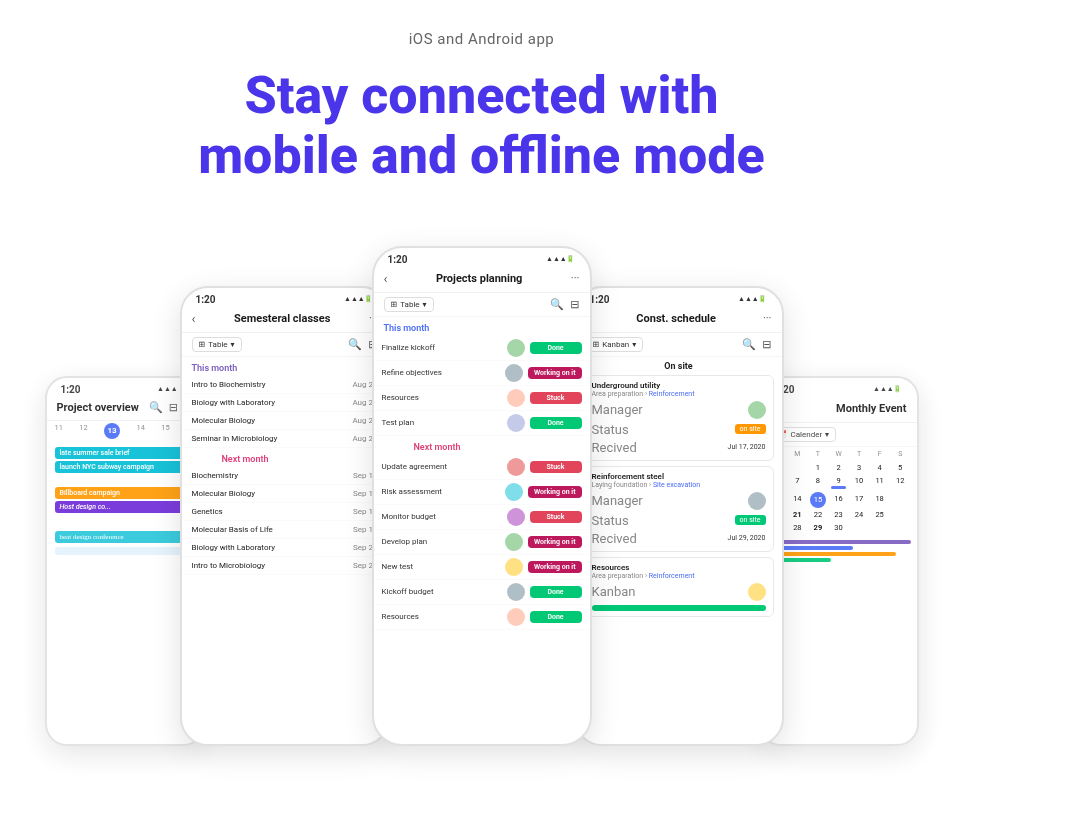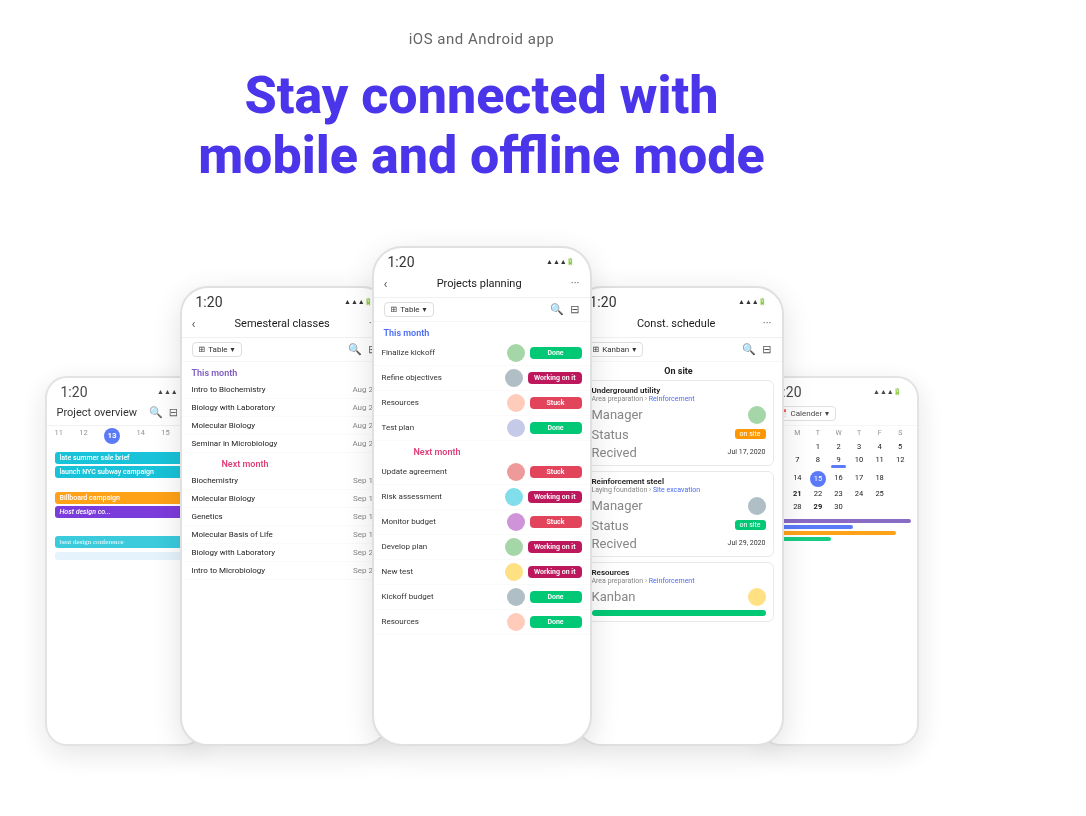--- a/index.html
+++ b/index.html
@@ -73,35 +73,35 @@
     
     .status-bar {
       display: flex;
       justify-content: space-between;
       align-items: center;
       padding: 6px 14px 2px;
       font-size: 8px;
       color: #333;
     }
 
-    .status-bar .time { font-weight: 400; font-size: 14px; }
+    .status-bar .time { font-weight: 700; font-size: 10px; }
     .status-icons { display: flex; gap: 2px; align-items: center; }
 
     
     .phone-header {
       display: flex;
       align-items: center;
       justify-content: space-between;
       padding: 4px 10px 6px;
       border-bottom: 1px solid #f0f0f0;
     }
 
     .phone-title {
       font-size: 11px;
-      font-weight: 400;
+      font-weight: 700;
       color: #1a1a1a;
     }
 
     .phone-header-icons { display: flex; gap: 6px; align-items: center; }
     .header-icon { font-size: 11px; color: #555; cursor: pointer; }
     .back-icon { font-size: 13px; color: #555; }
 
     
     .toolbar-row {
       display: flex;
@@ -618,20 +618,24 @@
       </div>
     </div>
 
     <div class="phone phone-side phone-outer-right" style="height:370px;overflow:hidden;">
       <div class="status-bar">
         <span class="time">1:20</span>
         <div class="status-icons">
           <span style="font-size:7px;">▲▲▲🔋</span>
         </div>
       </div>
+      <div class="phone-header">
+        <span class="back-icon">‹</span>
+        <span class="phone-title">Monthly Event</span>
+      </div>
       <div class="toolbar-row">
         <div class="view-selector">
           <span style="font-size:8px;">📅</span>
           <span>Calender</span>
           <span>▾</span>
         </div>
       </div>
 
       <div class="mini-cal">
         <div class="mini-cal-header">

